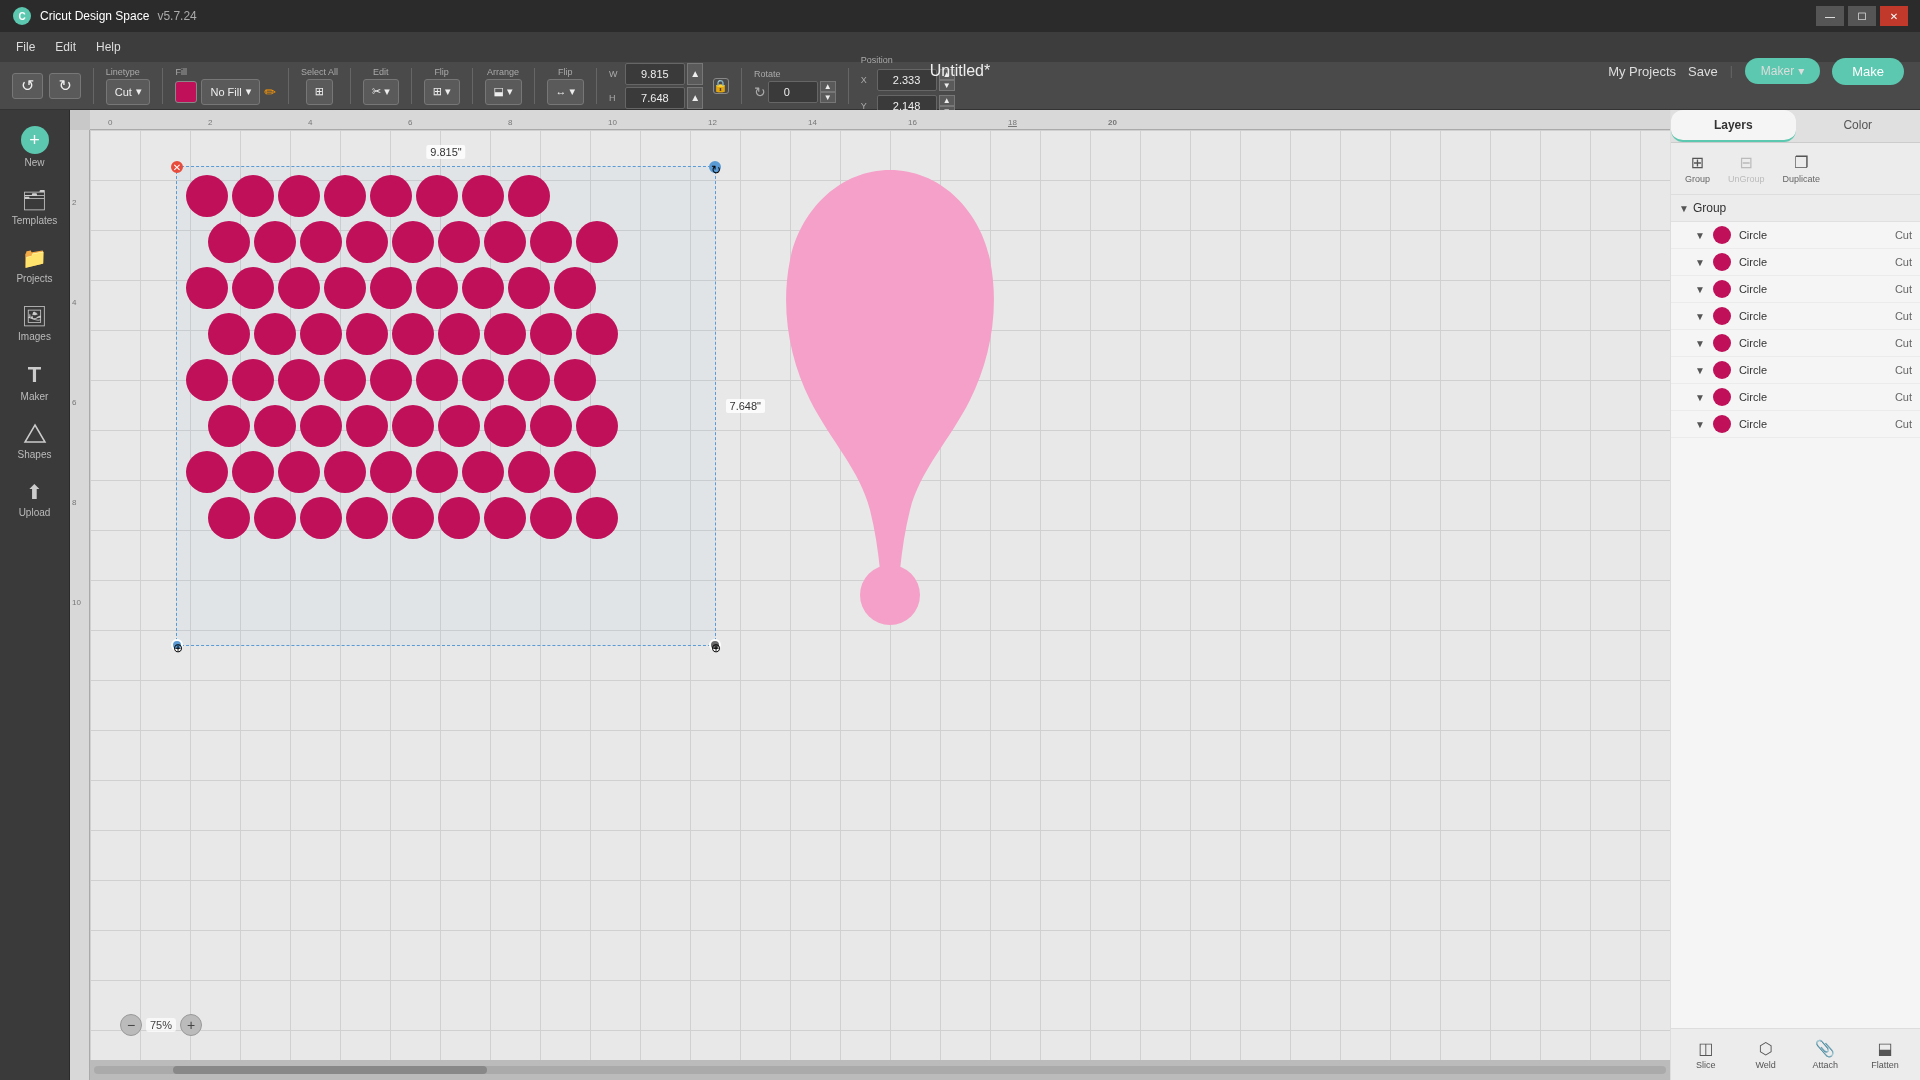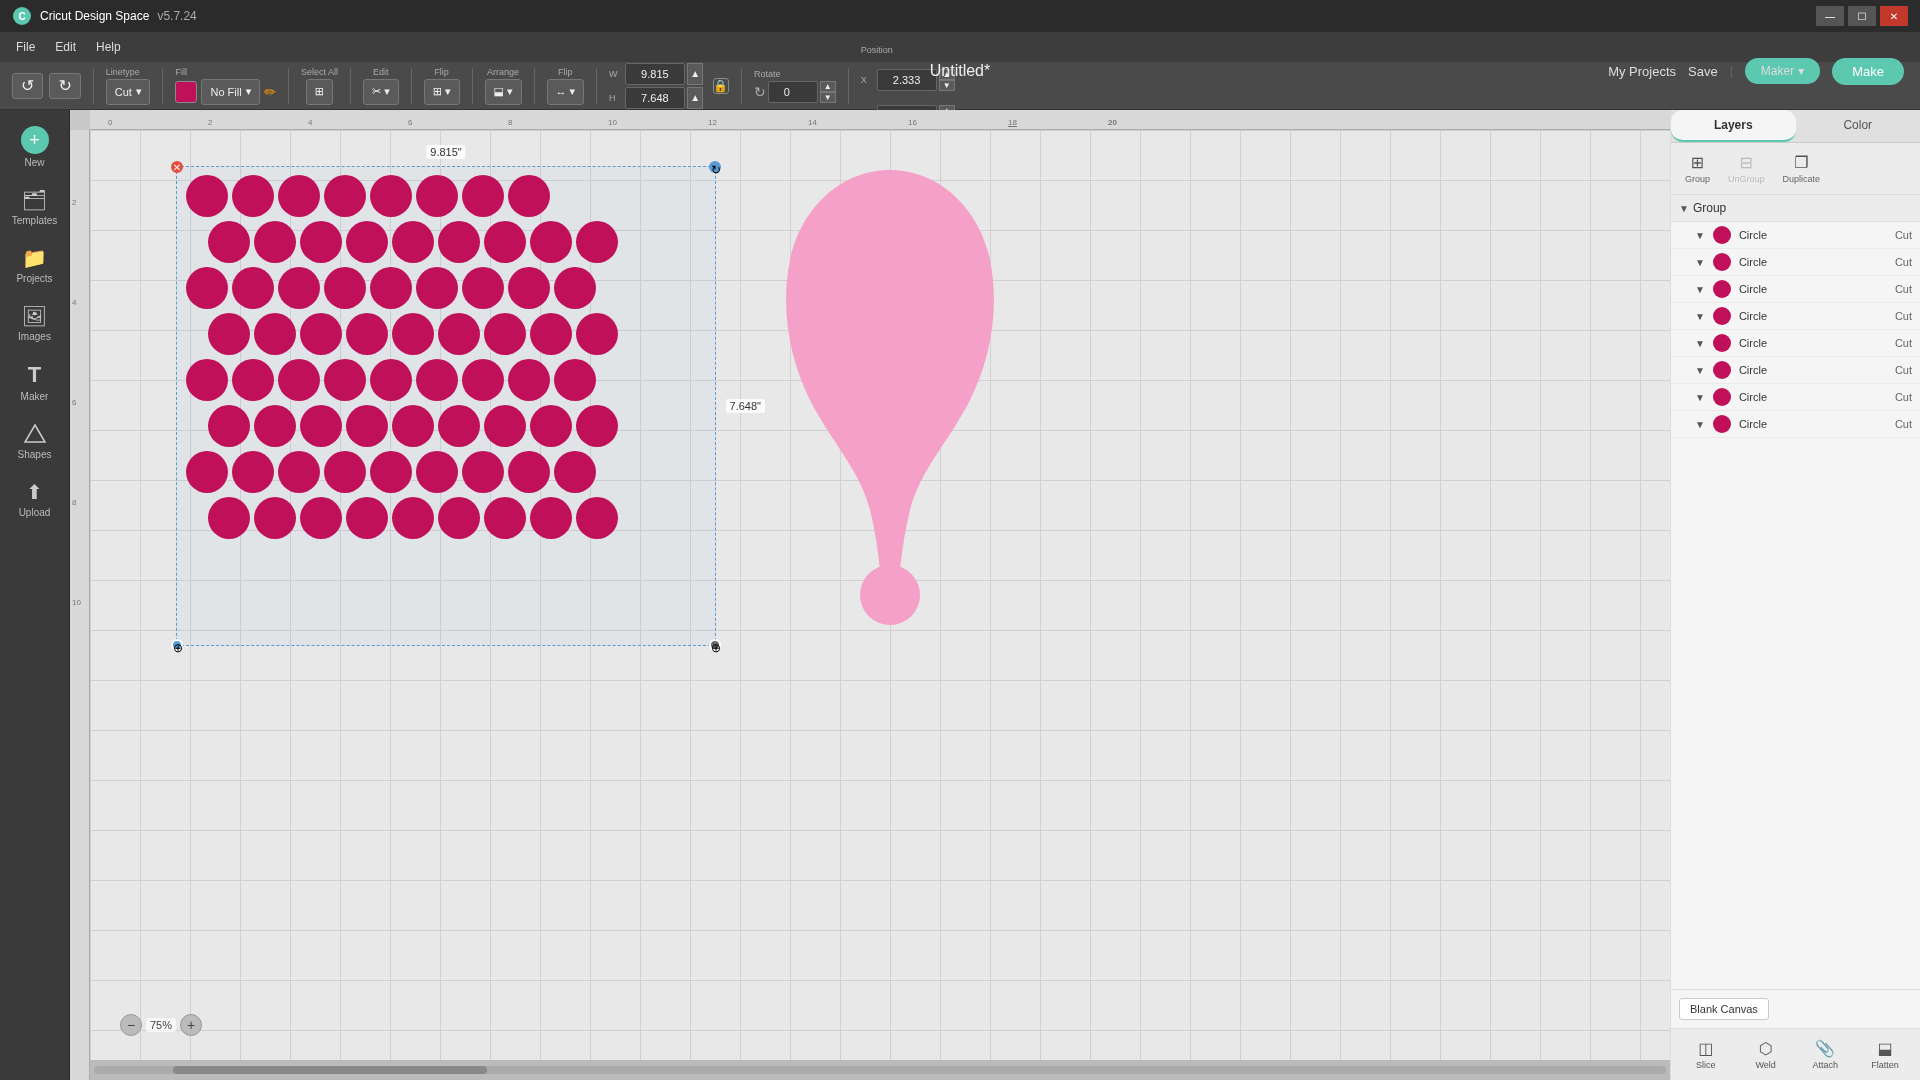--- a/index.html
+++ b/index.html
@@ -599,21 +599,21 @@
         <input class="toolbar-input" type="text" value="0" style="width: 50px;">
         <div style="display:flex;flex-direction:column;">
           <button style="background:#5a5a5a;border:1px solid #777;color:#eee;width:16px;height:11px;font-size:8px;cursor:pointer;">▲</button>
           <button style="background:#5a5a5a;border:1px solid #777;color:#eee;width:16px;height:11px;font-size:8px;cursor:pointer;">▼</button>
         </div>
       </div>
     </div>
   </div>
 
   <div class="toolbar-group">
-    <div style="display:flex;flex-direction:column;gap:14px;">
+    <div style="display:flex;flex-direction:column;gap:4px;">
       <span class="toolbar-input-label">Position</span>
       <div style="display:flex;align-items:center;gap:2px;">
         <span style="font-size:9px;color:#aaa;width:14px;">X</span>
         <input class="toolbar-input" type="text" value="2.333" style="width: 60px;">
         <div style="display:flex;flex-direction:column;">
           <button style="background:#5a5a5a;border:1px solid #777;color:#eee;width:16px;height:11px;font-size:8px;cursor:pointer;">▲</button>
           <button style="background:#5a5a5a;border:1px solid #777;color:#eee;width:16px;height:11px;font-size:8px;cursor:pointer;">▼</button>
         </div>
       </div>
       <div style="display:flex;align-items:center;gap:2px;">
@@ -909,23 +909,20 @@
         <span class="layer-cut-label">Cut</span>
       </div>
       <div class="layer-item">
         <span class="chevron">▼</span>
         <div class="layer-circle"></div>
         <span class="layer-name">Circle</span>
         <span class="layer-cut-label">Cut</span>
       </div>
     </div>
 
-    <div id="right-panel-bottom">
-      <button class="blank-canvas-btn">Blank Canvas</button>
-    </div>
 
     <div id="action-buttons">
       <div class="action-btn">
         <span class="ab-icon">◫</span>
         <span class="ab-label">Slice</span>
       </div>
       <div class="action-btn">
         <span class="ab-icon">⬡</span>
         <span class="ab-label">Weld</span>
       </div>

